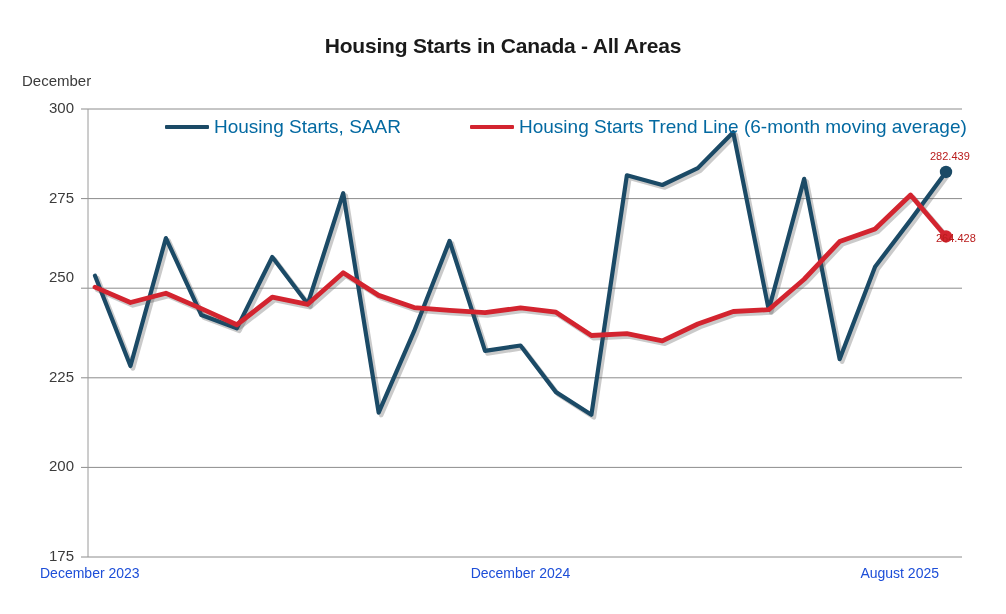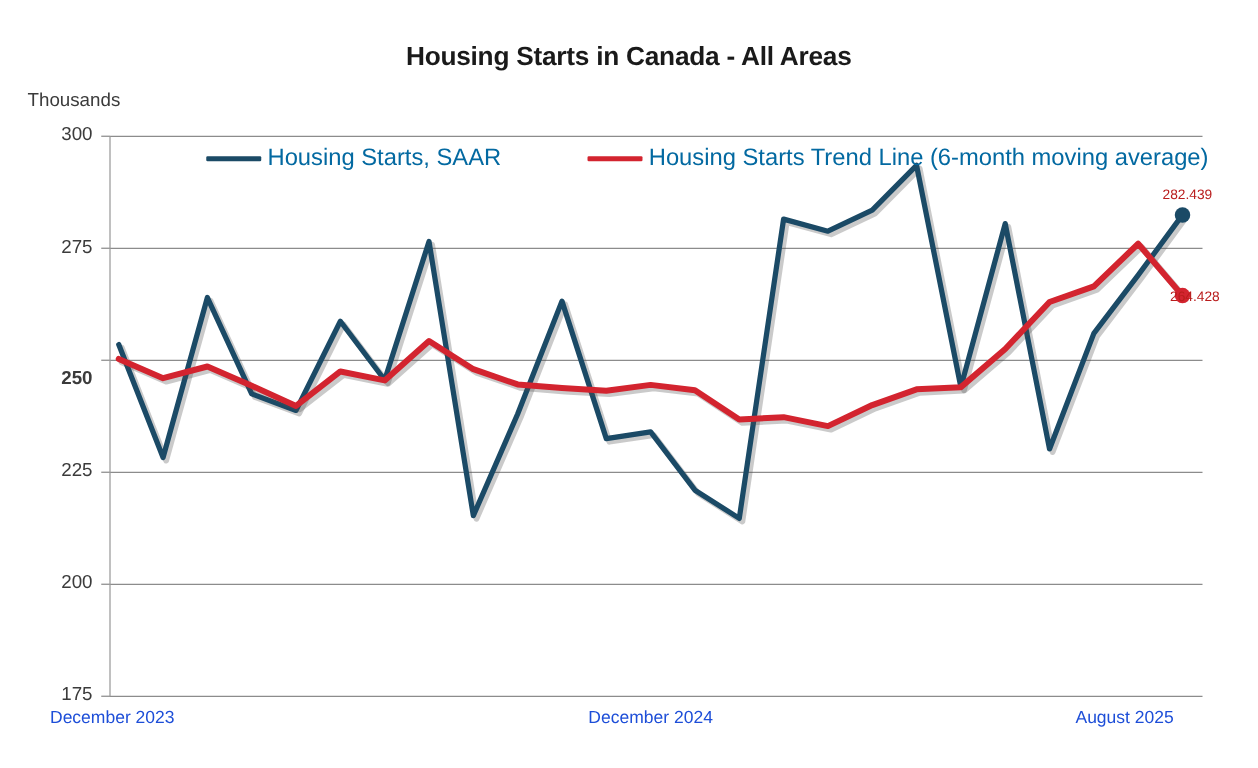--- a/index.html
+++ b/index.html
@@ -97,21 +97,21 @@
   .endpoint-label.blue { left: 930px; top: 150px; }
   .endpoint-label.red  { left: 936px; top: 232px; }
 </style>
 </head>
 <body>
 
 <div id="chart-root">
 
   <div class="chart-title">Housing Starts in Canada - All Areas</div>
 
-  <div class="axis-unit-label">Thousands</div>
+  <div class="axis-unit-label">December</div>
 
   <svg class="plot-svg" id="plot-svg" viewBox="0 0 1006 614" preserveAspectRatio="none">
     <g id="gridlines">
         <line x1="88" x2="962" y1="109" y2="109" stroke="#8c8c8c" stroke-width="1"></line>
         <line x1="81" x2="88" y1="109" y2="109" stroke="#8c8c8c" stroke-width="1"></line>
         <line x1="88" x2="962" y1="198.59999999999997" y2="198.59999999999997" stroke="#8c8c8c" stroke-width="1"></line>
         <line x1="81" x2="88" y1="198.59999999999997" y2="198.59999999999997" stroke="#8c8c8c" stroke-width="1"></line>
         <line x1="88" x2="962" y1="288.2" y2="288.2" stroke="#8c8c8c" stroke-width="1"></line>
         <line x1="81" x2="88" y1="288.2" y2="288.2" stroke="#8c8c8c" stroke-width="1"></line>
         <line x1="88" x2="962" y1="377.79999999999995" y2="377.79999999999995" stroke="#8c8c8c" stroke-width="1"></line>
@@ -130,21 +130,21 @@
       </g>
     <g id="marker-layer">
         <circle cx="946" cy="171.93862399999995" r="6.2" fill="#1b4a66"></circle>
         <circle cx="946" cy="236.490048" r="6.2" fill="#d3242f"></circle>
       </g>
   </svg>
 
   <div id="ytick-layer">
       <div class="ytick" style="left: 22px; top: 99px;">300</div>
       <div class="ytick" style="left: 22px; top: 188.6px;">275</div>
-      <div class="ytick" style="left: 22px; top: 294px; font-weight: bold;">250</div>
+      <div class="ytick" style="left: 22px; top: 268px;">250</div>
       <div class="ytick" style="left: 22px; top: 367.8px;">225</div>
       <div class="ytick" style="left: 22px; top: 457.4px;">200</div>
       <div class="ytick" style="left: 22px; top: 547px;">175</div>
     </div>
   <div id="xtick-layer">
       <div class="xtick" style="left: 40px;">December 2023</div>
       <div class="xtick" style="left: 470.688px;">December 2024</div>
       <div class="xtick" style="left: 860.375px;">August 2025</div>
     </div>
 

